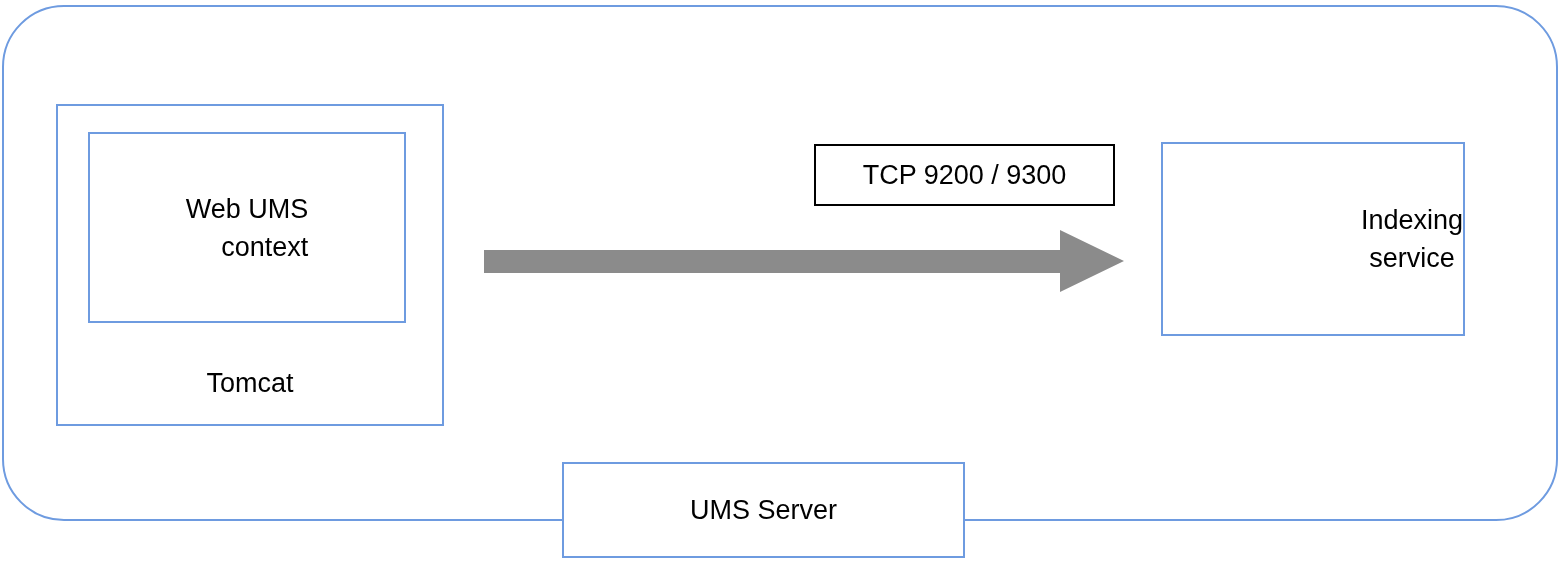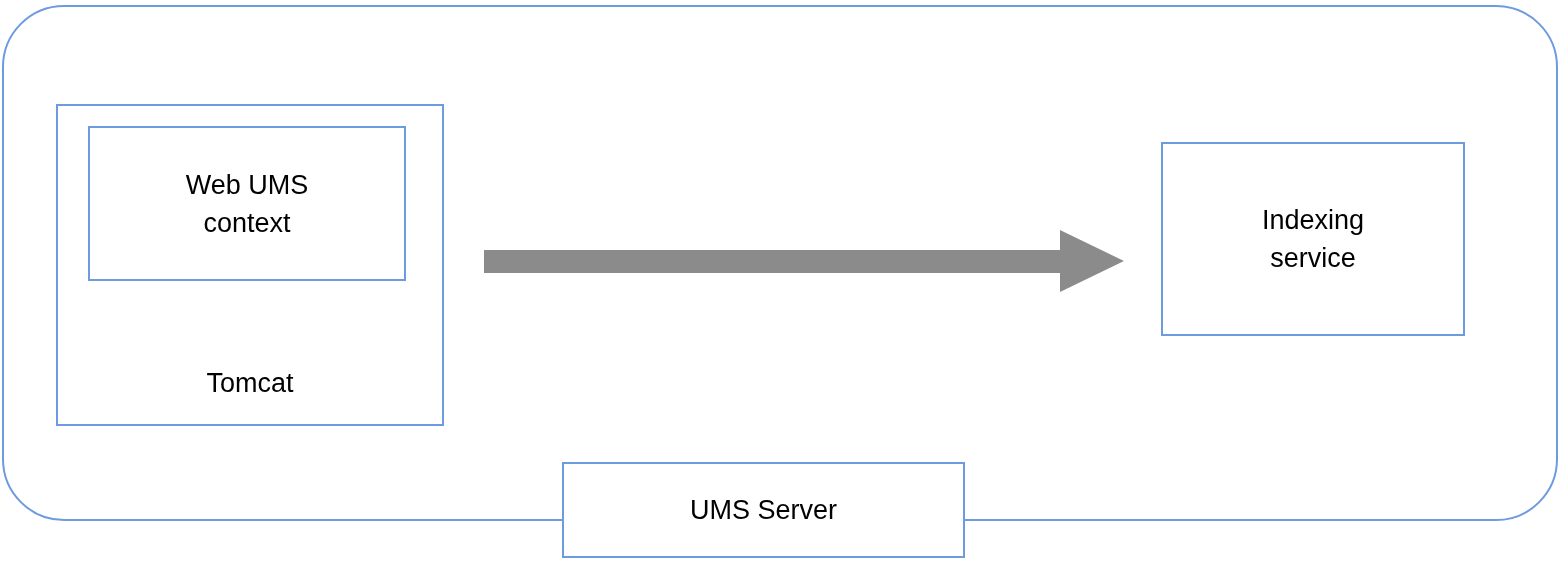--- a/index.html
+++ b/index.html
@@ -62,33 +62,35 @@
     width: 388px;
     height: 322px;
     align-items: flex-end;
     justify-content: center;
     padding-bottom: 22px;
   }
 
   
   .webums-box {
     left: 88px;
-    top: 126px;
+    top: 132px;
     width: 318px;
-    height: 155px;
+    height: 191px;
     align-items: center;
     z-index: 4;
+    text-align: right;
   }
 
   
   .indexing-box {
     left: 1161px;
     top: 142px;
     width: 304px;
     height: 194px;
+    justify-content: flex-end;
   }
 
   
   .umsserver-box {
     left: 562px;
     top: 462px;
     width: 403px;
     height: 96px;
     z-index: 6;
   }
@@ -137,20 +139,23 @@
     <span class="node-label">Web UMS
 context</span>
   </div>
 
   <div class="arrow">
     <svg width="648" height="74" viewBox="0 0 648 74" xmlns="http://www.w3.org/2000/svg">
       <polygon points="4,26 580,26 580,6 644,37 580,68 580,49 4,49" fill="#8B8B8B"></polygon>
     </svg>
   </div>
 
+  <div class="node box-black tcp-label-box">
+    <span class="node-label">TCP 9200 / 9300</span>
+  </div>
 
   <div class="node box-blue indexing-box">
     <span class="node-label">Indexing
 service</span>
   </div>
 
   <div class="node box-blue umsserver-box">
     <span class="node-label">UMS Server</span>
   </div>
 

